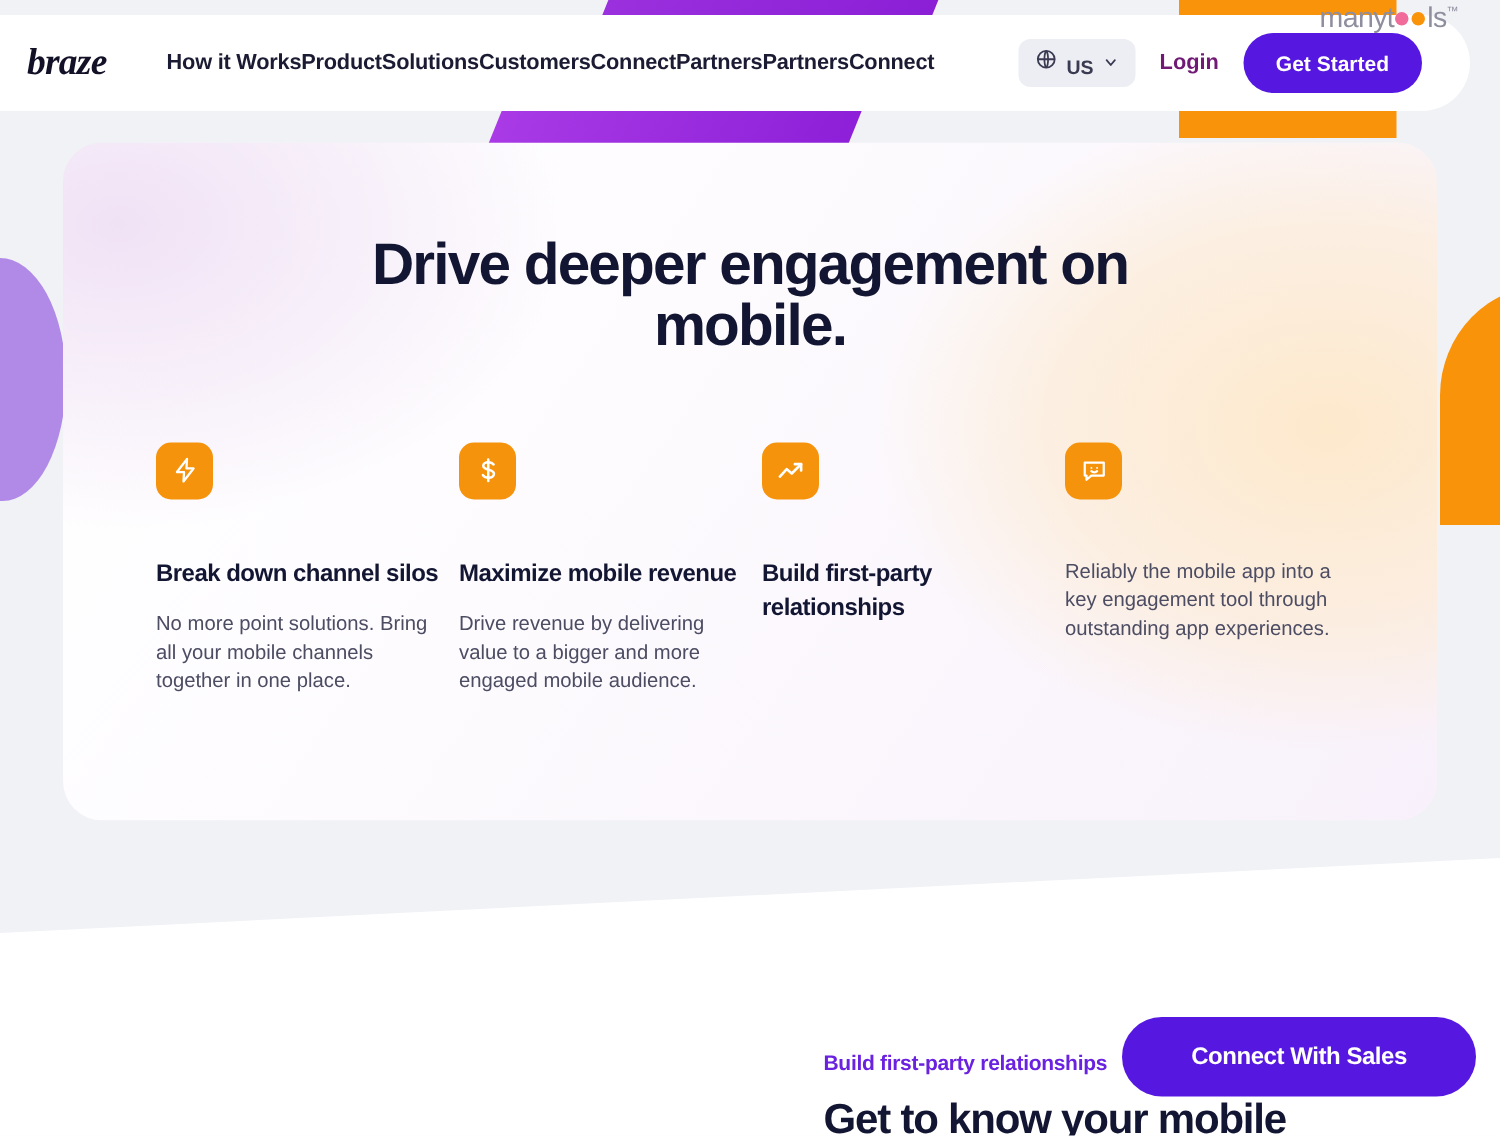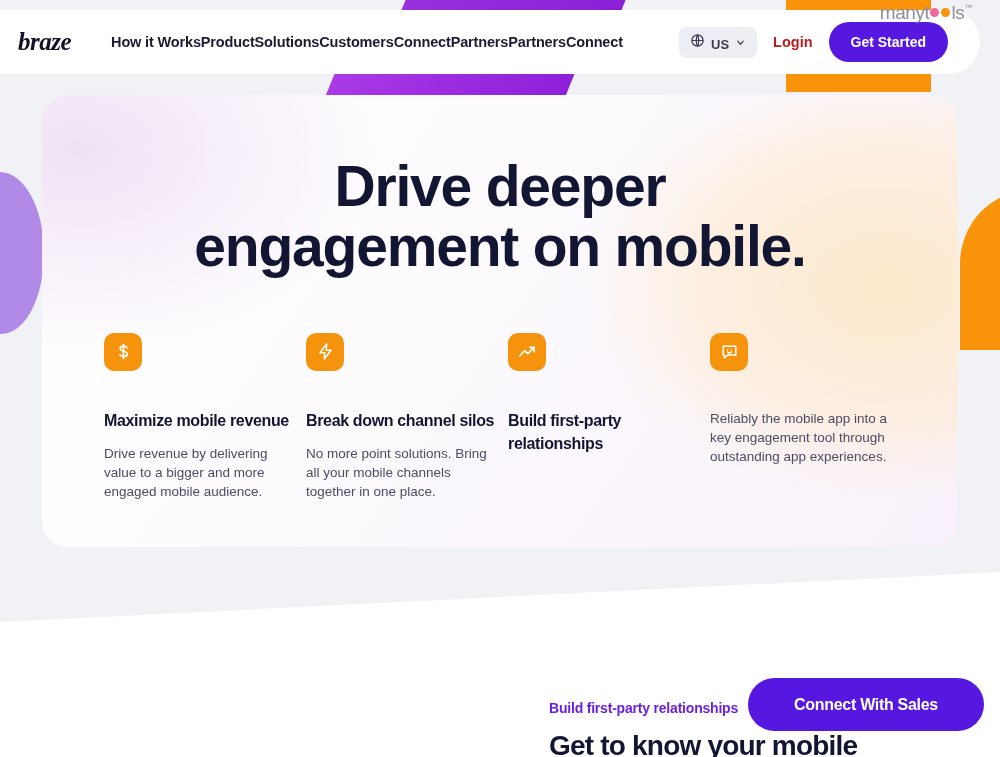--- a/index.html
+++ b/index.html
@@ -73,21 +73,21 @@
     font-size: 14.5px; font-weight: 700; color: #1b1b33;
     letter-spacing: -0.15px; white-space: nowrap; cursor: pointer;
   }
   .nav-right { margin-left: auto; display: flex; align-items: center; gap: 16px; }
   .locale-pill {
     display: flex; align-items: flex-end; gap: 6px;
     background: #eceef3; border-radius: 8px;
     padding: 6px 11px; cursor: pointer;
   }
   .locale-text { font-size: 13px; font-weight: 700; color: #3a3a52; }
-  .login-link { font-size: 14.5px; font-weight: 700; color: #b91c1c; cursor: pointer; }
+  .login-link { font-size: 14.5px; font-weight: 700; color: #701a75; cursor: pointer; }
   .cta-started {
     background: #5618e0; color: #fff;
     font-size: 14px; font-weight: 700;
     padding: 12px 22px; border: none; border-radius: 24px;
     cursor: pointer; white-space: nowrap;
   }
 
   
   .watermark {
     position: absolute; top: 2px; right: 28px;
@@ -107,21 +107,21 @@
     border-radius: 26px; overflow: hidden;
     background:
       radial-gradient(ellipse 420px 300px at 92% 42%, #fde9cc 0%, rgba(253,233,204,0.55) 45%, rgba(255,255,255,0) 72%),
       radial-gradient(ellipse 380px 260px at 4% 12%, #f0e2f5 0%, rgba(240,226,245,0.4) 50%, rgba(255,255,255,0) 78%),
       linear-gradient(125deg, #ffffff 0%, #fdfbfe 40%, #f8f1fb 100%);
     z-index: 10;
   }
   .hero-title {
     margin: 62px auto 0; width: 640px;
     text-align: center;
-    font-size: 57px; font-weight: 700; line-height: 1.05;
+    font-size: 39px; font-weight: 700; line-height: 1.05;
     color: #131632; letter-spacing: -1.2px;
   }
 
   
   .features {
     display: grid; grid-template-columns: repeat(4, 202px);
     column-gap: 0; margin-top: 56px; padding-left: 62px;
   }
   .feature { width: 190px; }
   .f-icon {
@@ -214,37 +214,37 @@
     <span class="wm-tm">™</span>
   </div>
 
   <section class="hero-card">
     <h1 class="hero-title">Drive deeper engagement on mobile.</h1>
 
     <div class="features">
 
       <div class="feature">
         <div class="f-icon">
+          <svg width="19" height="19" viewBox="0 0 24 24" fill="none" stroke="#fff" stroke-width="1.9" stroke-linejoin="round" stroke-linecap="round">
+            <polygon points="13.5 2.5 5 13.5 11 13.5 10.5 21.5 19 10.5 13 10.5"></polygon>
+          </svg>
+        </div>
+        <div class="f-title">Break down channel silos</div>
+        <div class="f-desc">No more point solutions. Bring all your mobile channels together in one place.</div>
+      </div>
+
+      <div class="feature">
+        <div class="f-icon">
           <svg width="19" height="19" viewBox="0 0 24 24" fill="none" stroke="#fff" stroke-width="2.1" stroke-linecap="round">
             <path d="M12 3v18"></path>
             <path d="M16.5 7.2c-.9-1.3-2.5-2-4.5-2-2.4 0-4.2 1.2-4.2 3.1 0 4.3 9 2.3 9 6.7 0 2-1.9 3.3-4.5 3.3-2.2 0-3.9-.8-4.8-2.2"></path>
           </svg>
         </div>
         <div class="f-title">Maximize mobile revenue</div>
         <div class="f-desc">Drive revenue by delivering value to a bigger and more engaged mobile audience.</div>
-      </div>
-
-      <div class="feature">
-        <div class="f-icon">
-          <svg width="19" height="19" viewBox="0 0 24 24" fill="none" stroke="#fff" stroke-width="1.9" stroke-linejoin="round" stroke-linecap="round">
-            <polygon points="13.5 2.5 5 13.5 11 13.5 10.5 21.5 19 10.5 13 10.5"></polygon>
-          </svg>
-        </div>
-        <div class="f-title">Break down channel silos</div>
-        <div class="f-desc">No more point solutions. Bring all your mobile channels together in one place.</div>
       </div>
 
       <div class="feature">
         <div class="f-icon">
           <svg width="20" height="20" viewBox="0 0 24 24" fill="none" stroke="#fff" stroke-width="2.1" stroke-linecap="round" stroke-linejoin="round">
             <polyline points="3.5 16.5 9 10.5 13 14 20.5 6.5"></polyline>
             <polyline points="15.5 6.5 20.5 6.5 20.5 11.5"></polyline>
           </svg>
         </div>
         <div class="f-title">Build first-party relationships</div>

